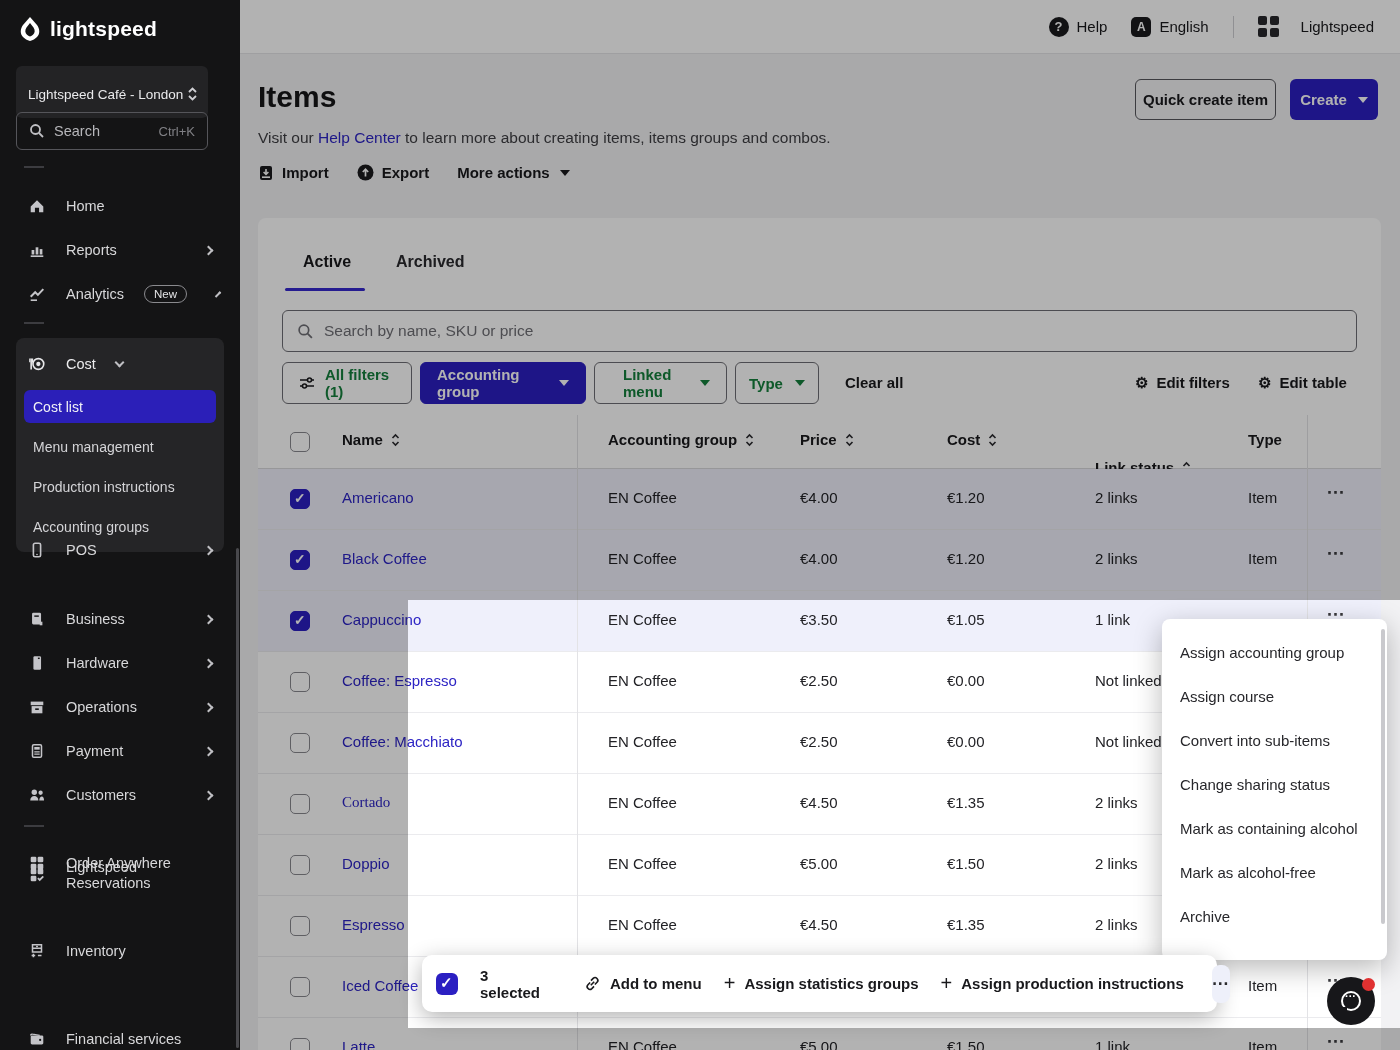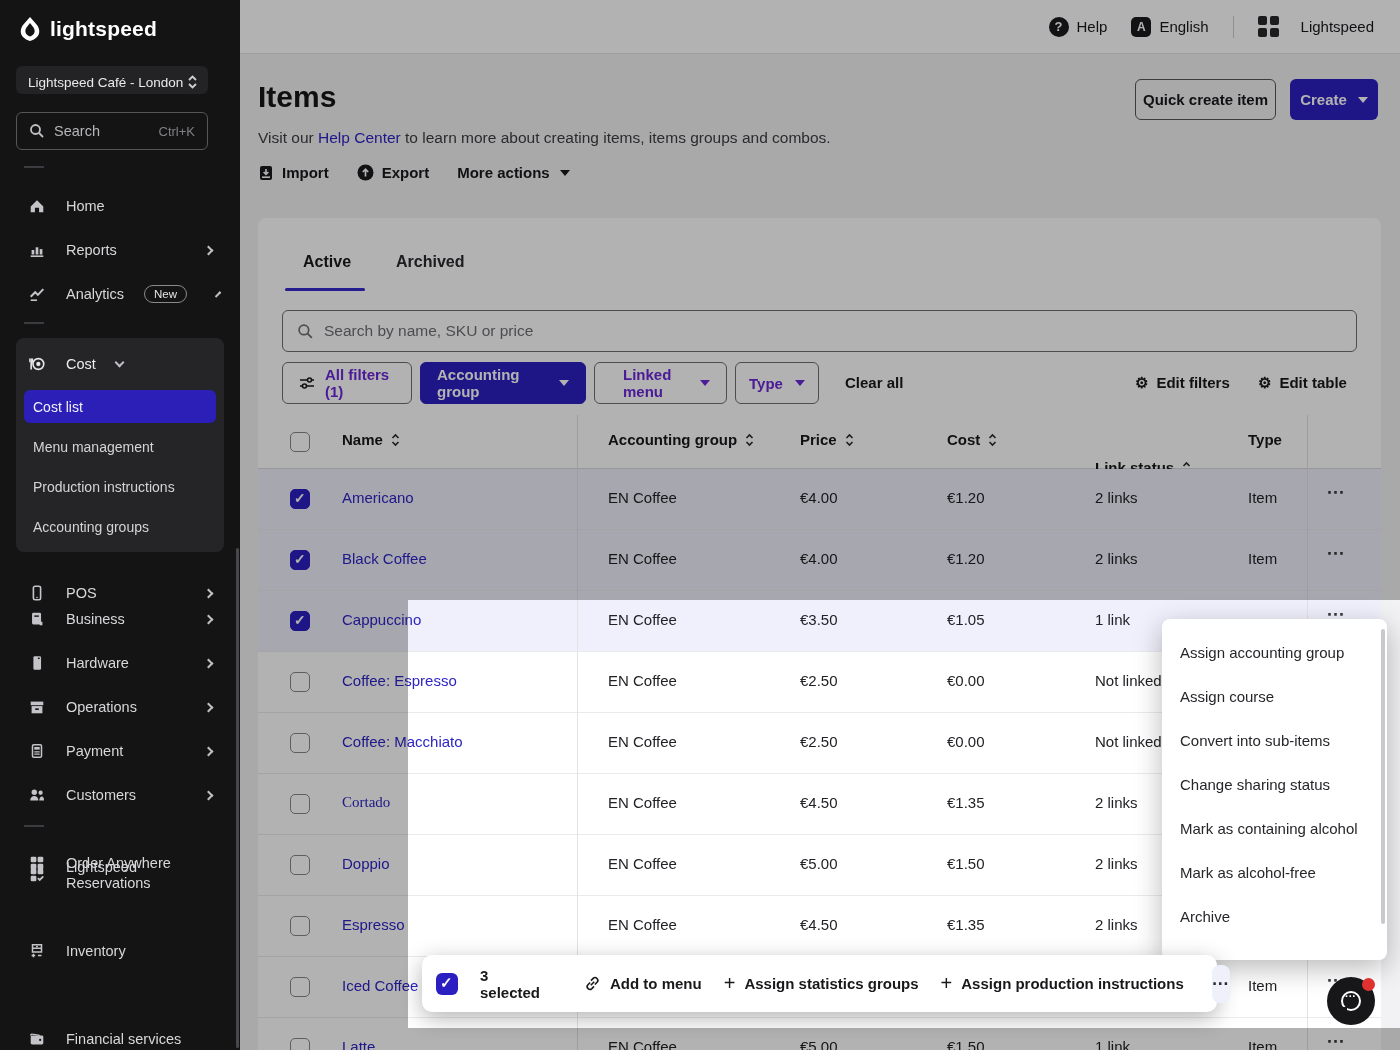--- a/index.html
+++ b/index.html
@@ -7,21 +7,21 @@
   #root {
     position:relative; width:1400px; height:1050px; overflow:hidden;
     font-family:"Liberation Sans", sans-serif; background:#f2f2f4;
     -webkit-font-smoothing:antialiased;
   }
 
   
   #sidebar { position:absolute; left:0; top:0; width:240px; height:1050px; background:#141415; z-index:20; color:#d8d8da; }
   .logo-row { position:absolute; left:18px; top:16px; display:flex; align-items:center; gap:8px; }
   .logo-word { color:#fff; font-size:21px; font-weight:700; letter-spacing:.2px; }
-  .loc-select { position:absolute; left:16px; top:66px; width:192px; height:28px; background:#232325; border-radius:6px; display:flex; align-items:center; padding:4px 10px 0 12px; }
+  .loc-select { position:absolute; left:16px; top:66px; width:192px; height:52px; background:#232325; border-radius:6px; display:flex; align-items:center; padding:4px 10px 0 12px; }
   .loc-select .loc-label { font-size:13.5px; color:#eaeaec; white-space:nowrap; overflow:hidden; flex:1; }
   .loc-name { border-bottom:2px dotted #c03232; }
   .sb-search { position:absolute; left:16px; top:112px; width:192px; height:38px; border:1px solid #55555a; border-radius:6px; display:flex; align-items:center; padding:0 12px; gap:9px; }
   .sb-search .ph { color:#b6b6ba; font-size:14.5px; flex:1; }
   .sb-search .kbd { color:#808085; font-size:13px; }
   .sb-div { position:absolute; left:24px; width:20px; height:2px; background:#3c3c40; }
   .nav-item { position:absolute; left:16px; width:208px; height:44px; display:flex; align-items:center; padding:0 12px; gap:20px; font-size:14.5px; color:#d8d8da; cursor:pointer; }
   .nav-item .lbl { flex:1; }
   .icon18 { width:18px; height:18px; flex:0 0 18px; display:inline-block; }
   .chev-r { width:7px; height:7px; border-right:2px solid #bfbfc3; border-top:2px solid #bfbfc3; transform:rotate(45deg); }
@@ -56,21 +56,21 @@
   #btn-create { position:absolute; left:1050px; top:25px; width:88px; height:41px; background:#2b1fc2; border-radius:6px; color:#fff; font-size:15px; font-weight:700; display:flex; align-items:center; justify-content:center; gap:9px; cursor:pointer; }
 
   
   #card { position:absolute; left:18px; top:164px; width:1123px; height:886px; background:#fff; border-radius:8px 8px 0 0; }
   .tab { position:absolute; top:35px; font-size:16px; font-weight:700; color:#19191c; cursor:pointer; }
   #tab-active { left:45px; }
   #tab-archived { left:138px; }
   .tab-underline { position:absolute; left:27px; top:70px; width:80px; height:3px; background:#3529cf; border-radius:2px; }
   .search-box { position:absolute; left:24px; top:92px; width:1075px; height:42px; border:1px solid #6e6e74; border-radius:6px; display:flex; align-items:center; padding:0 14px; gap:10px; }
   .search-box .ph { color:#6f6f75; font-size:15.5px; }
-  .fbtn { position:absolute; top:144px; height:42px; border:1px solid #6e6e74; border-radius:6px; display:flex; align-items:center; justify-content:center; gap:10px; font-size:15px; font-weight:700; color:#6d28d9; padding:0 16px; cursor:pointer; background:#fff; }
+  .fbtn { position:absolute; top:144px; height:42px; border:1px solid #6e6e74; border-radius:6px; display:flex; align-items:center; justify-content:center; gap:10px; font-size:15px; font-weight:700; color:#15803d; padding:0 16px; cursor:pointer; background:#fff; }
   .fbtn.primary { background:#2b1fc2; border-color:#2b1fc2; color:#fff; }
   .fbtn .caret-dn { border-top-color:currentColor; }
   #clear-all { position:absolute; left:587px; top:156px; font-size:15px; font-weight:700; color:#19191c; cursor:pointer; }
   .edit-link { position:absolute; top:156px; display:flex; gap:8px; align-items:center; font-size:15px; font-weight:700; color:#19191c; cursor:pointer; }
   .gear { font-size:15px; line-height:1; }
 
   
   #thead { position:absolute; left:0; top:197px; width:1123px; height:54px; border-bottom:1px solid #d8d8db; font-size:15px; font-weight:700; color:#19191c; }
   .hcell { position:absolute; top:16px; display:flex; align-items:center; gap:8px; }
   .col-div { position:absolute; top:197px; width:1px; height:689px; background:#e3e3e6; }
@@ -204,21 +204,21 @@
           <span>Menu management</span>
         </div>
       <div class="menu-sub" style="top:132px;">
           <span>Production instructions</span>
         </div>
       <div class="menu-sub" style="top:172px;">
           <span>Accounting groups</span>
         </div>
     </div>
 
-    <div class="nav-item" style="top:571px;">
+    <div class="nav-item" style="top:528px;">
       <span class="icon18">
           <svg width="18" height="18" viewBox="0 0 20 20">
             <rect x="6" y="2.5" width="8" height="15" rx="1.8" stroke="#c4c4c8" stroke-width="1.8" fill="none"></rect>
             <circle cx="10" cy="15" r="0.9" fill="#c4c4c8"></circle>
           </svg>
         </span>
       <span class="lbl">POS</span>
         <span class="chev-r"></span>
     </div>
     <div class="nav-item" style="top:597px;">

